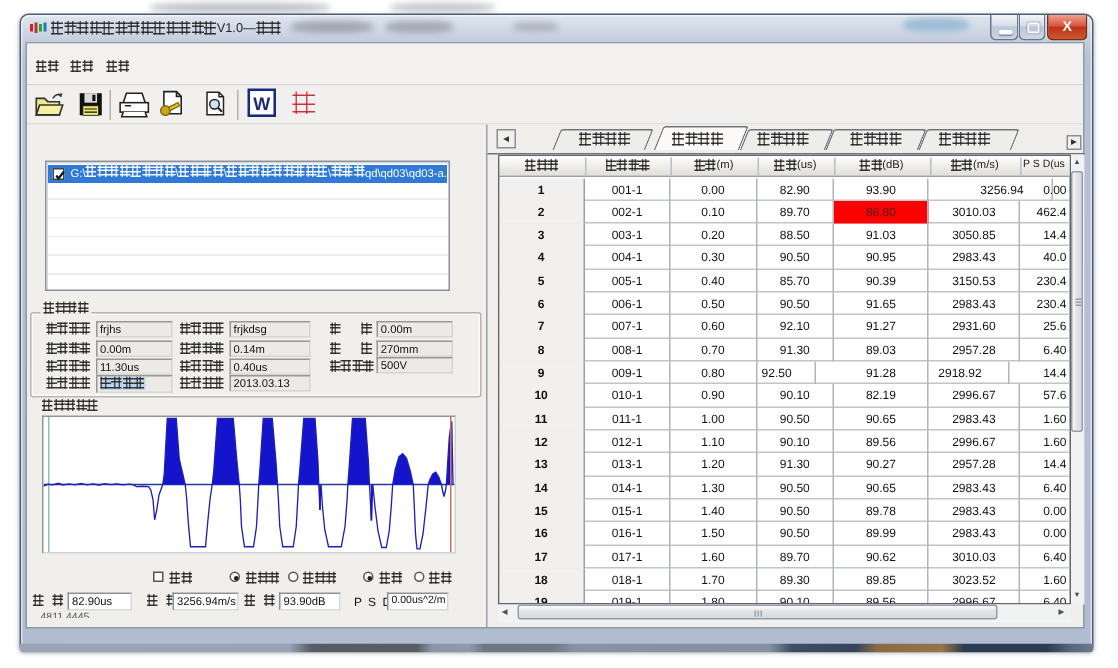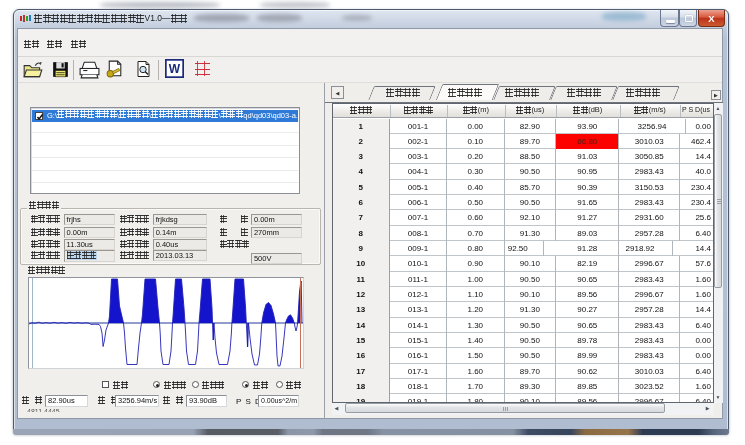--- a/index.html
+++ b/index.html
@@ -174,21 +174,21 @@
   <div class="plbl" style="left:101.8px;top:199.0px"><i class="cg s7"></i><i class="cg s7"></i><i class="cg s7"></i><i class="cg s7"></i></div>
   <div class="pbox" style="left:134.7px;top:198.0px;width:54.5px">0.14m</div>
   <div class="plbl" style="left:201.7px;top:199.0px"><i class="cg s7"></i></div>
   <div class="plbl" style="left:222.5px;top:199.0px"><i class="cg s7"></i></div>
   <div class="pbox" style="left:232.9px;top:198.0px;width:51.0px">270mm</div>
   <div class="plbl" style="left:12.7px;top:210.8px"><i class="cg s7"></i><i class="cg s7"></i><i class="cg s7"></i><i class="cg s7"></i></div>
   <div class="pbox" style="left:45.6px;top:209.8px;width:51.0px">11.30us</div>
   <div class="plbl" style="left:101.8px;top:210.8px"><i class="cg s7"></i><i class="cg s7"></i><i class="cg s7"></i><i class="cg s7"></i></div>
   <div class="pbox" style="left:134.7px;top:209.8px;width:54.5px">0.40us</div>
   <div class="plbl" style="left:201.7px;top:210.8px"><i class="cg s7"></i><i class="cg s7"></i><i class="cg s7"></i><i class="cg s7"></i></div>
-  <div class="pbox" style="left:232.9px;top:224px;width:51.0px">500V</div>
+  <div class="pbox" style="left:232.9px;top:209px;width:51.0px">500V</div>
   <div class="plbl" style="left:12.7px;top:222.4px"><i class="cg s7"></i><i class="cg s7"></i><i class="cg s7"></i><i class="cg s7"></i></div>
   <div class="pbox" style="left:45.6px;top:221.4px;width:51px;height:12px"><span style="background:#bcd4ec"><i class="cg s7"></i><i class="cg s7"></i><i class="cg s7"></i><i class="cg s7"></i></span></div>
   <div class="plbl" style="left:101.8px;top:222.4px"><i class="cg s7"></i><i class="cg s7"></i><i class="cg s7"></i><i class="cg s7"></i></div>
   <div class="pbox" style="left:134.7px;top:221.4px;width:54.5px">2013.03.13</div>
   <div id="wavelbl"><i class="cg s7"></i><i class="cg s7"></i><i class="cg s7"></i><i class="cg s7"></i><i class="cg s7"></i></div>
   <div id="wave">
     <svg width="274" height="90" viewBox="0 0 274 90">
       <line x1="3.5" y1="0" x2="3.5" y2="90" stroke="#9fb6c8" stroke-width="1"></line>
       <line x1="0" y1="45" x2="274" y2="45" stroke="#223a9a" stroke-width="1"></line>
       <g fill="#1414cc">
@@ -258,21 +258,21 @@
         <div class="thsep" style="left:223.6px"></div>
         <div class="thsep" style="left:287.0px"></div>
         <div class="thsep" style="left:347.5px"></div>
       </div>
       <div class="trow" style="top:15.00px">
             <div class="tc c0" style="left:0.0px;width:57.5px">1</div>
             <div class="tc" style="left:57.5px;width:57.0px">001-1</div>
             <div class="tc" style="left:114.5px;width:57.6px">0.00</div>
             <div class="tc" style="left:172.1px;width:51.5px">82.90</div>
             <div class="tc" style="left:223.6px;width:63.4px">93.90</div>
-            <div class="tc" style="left:287.0px;width:66px">3256.94</div>
+            <div class="tc" style="left:303px;width:66px">3256.94</div>
             <div class="tc pr" style="left:347.5px;width:31.0px">0.00</div>
           </div>
 <div class="trow" style="top:30.33px">
             <div class="tc c0" style="left:0.0px;width:57.5px">2</div>
             <div class="tc" style="left:57.5px;width:57.0px">002-1</div>
             <div class="tc" style="left:114.5px;width:57.6px">0.10</div>
             <div class="tc" style="left:172.1px;width:51.5px">89.70</div>
             <div class="tc red" style="left:223.6px;width:63.4px">86.80</div>
             <div class="tc" style="left:287.0px;width:60.5px">3010.03</div>
             <div class="tc pr" style="left:347.5px;width:31.0px">462.4</div>

